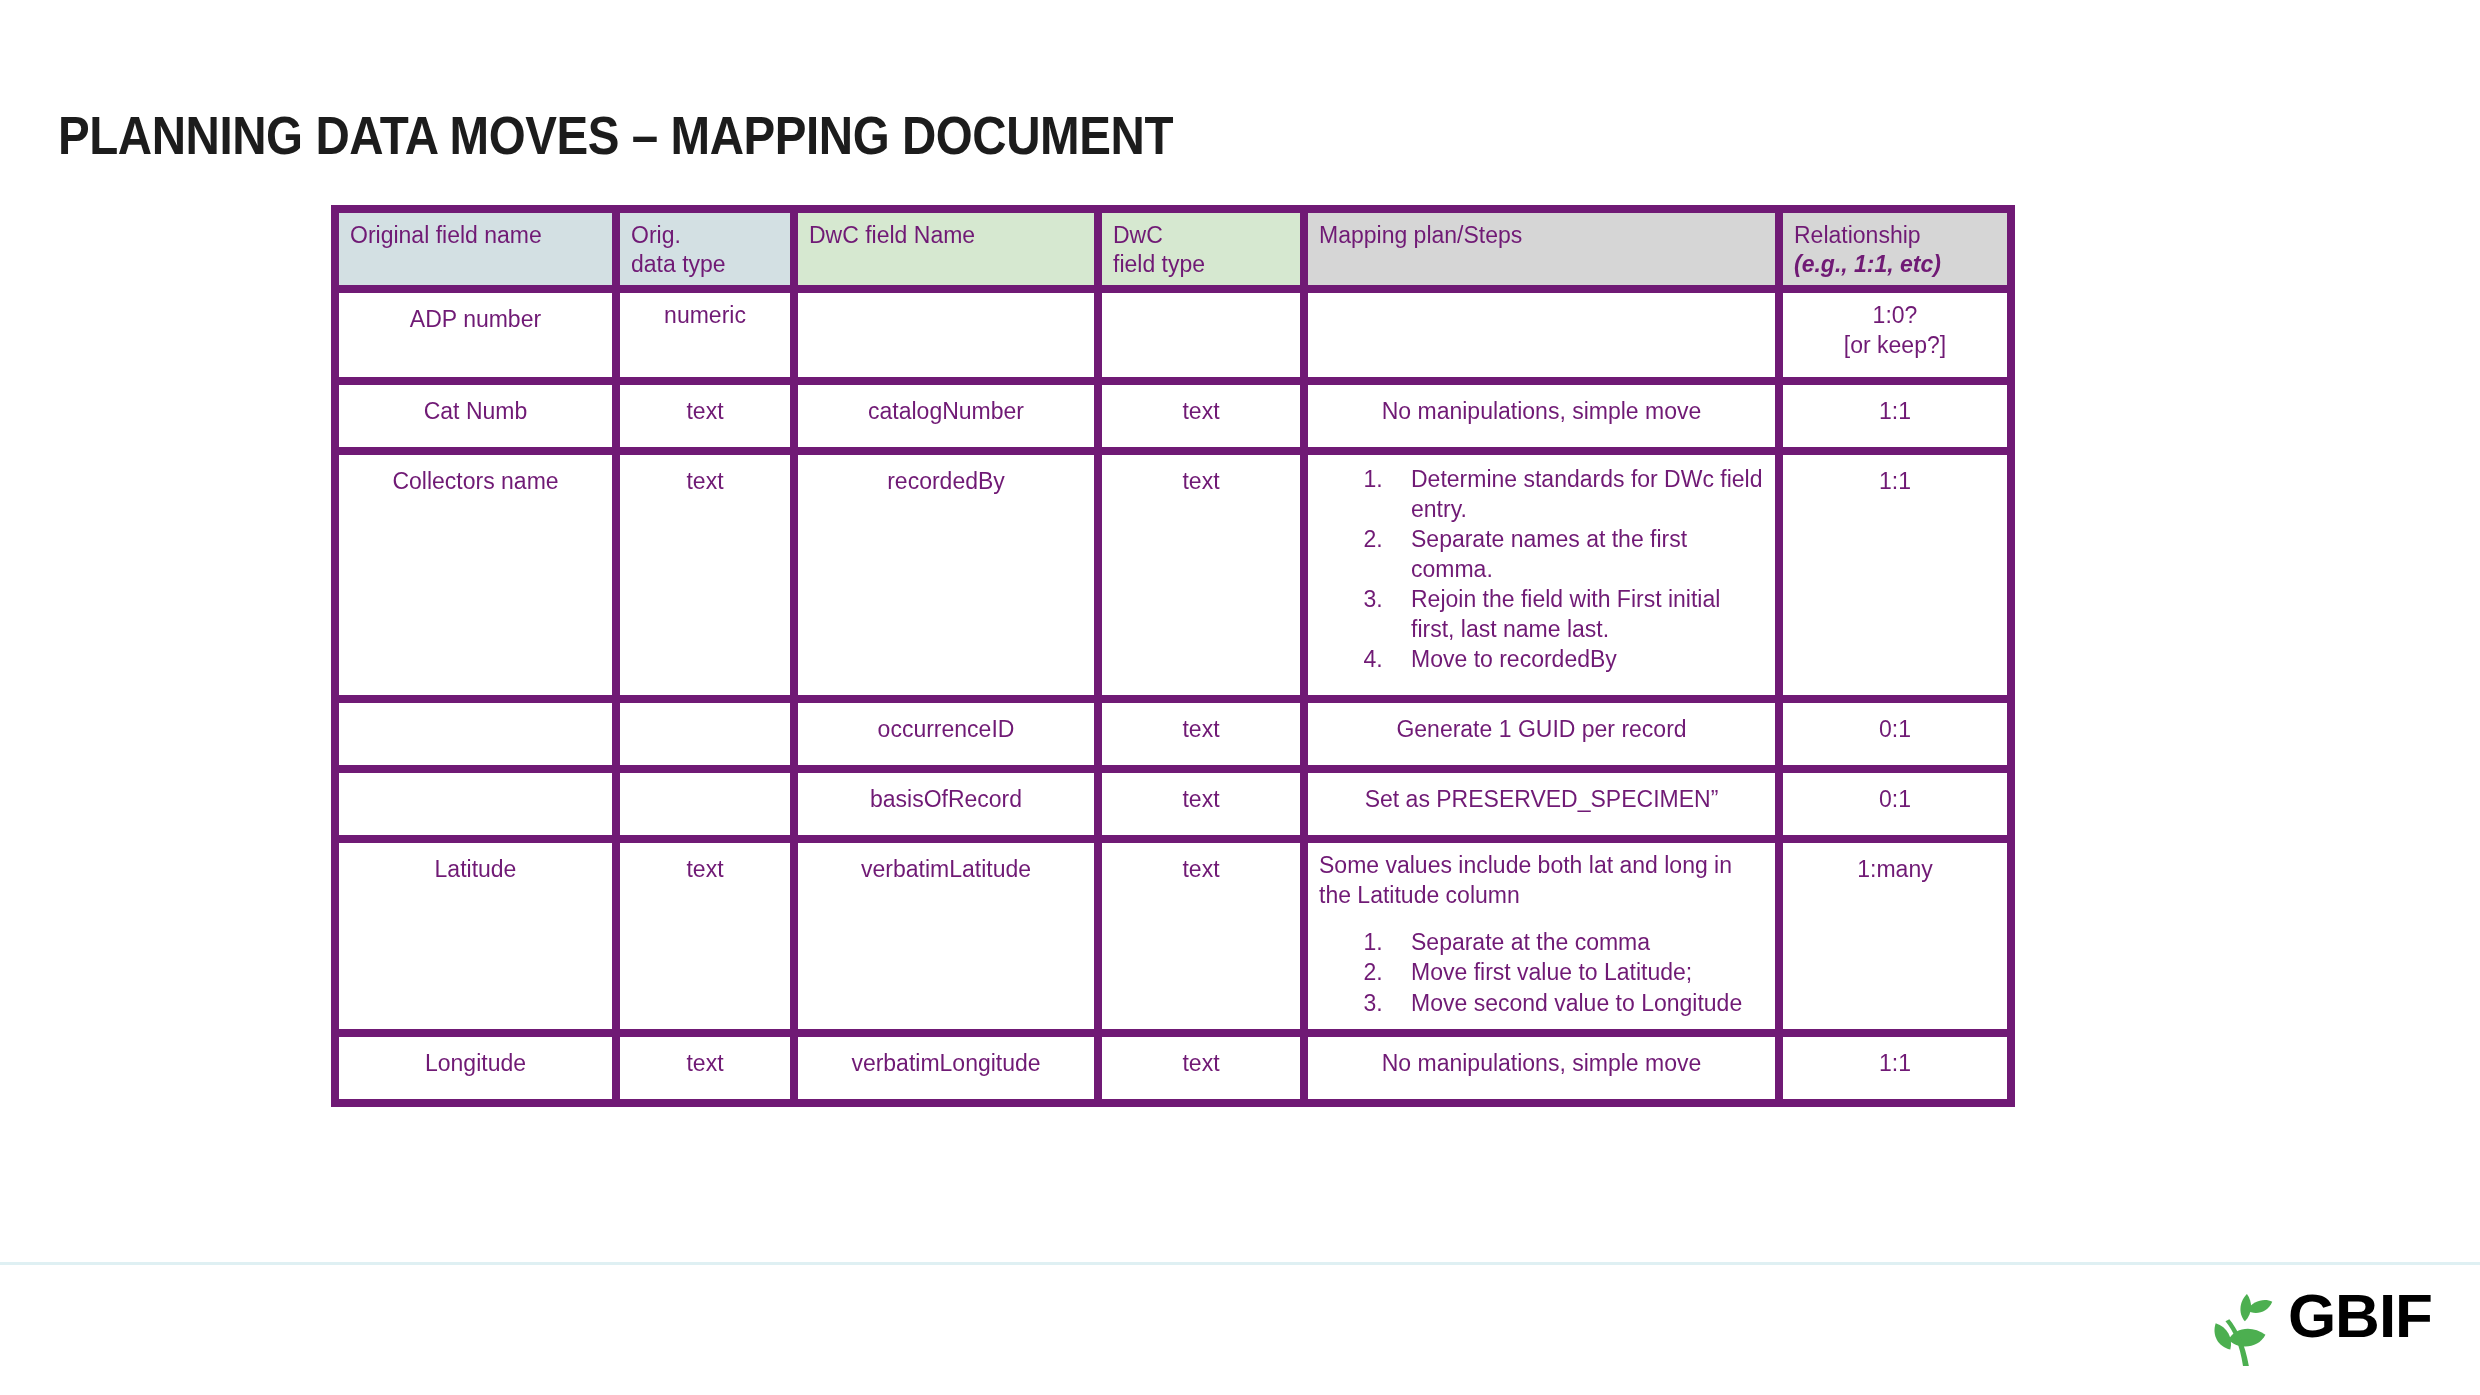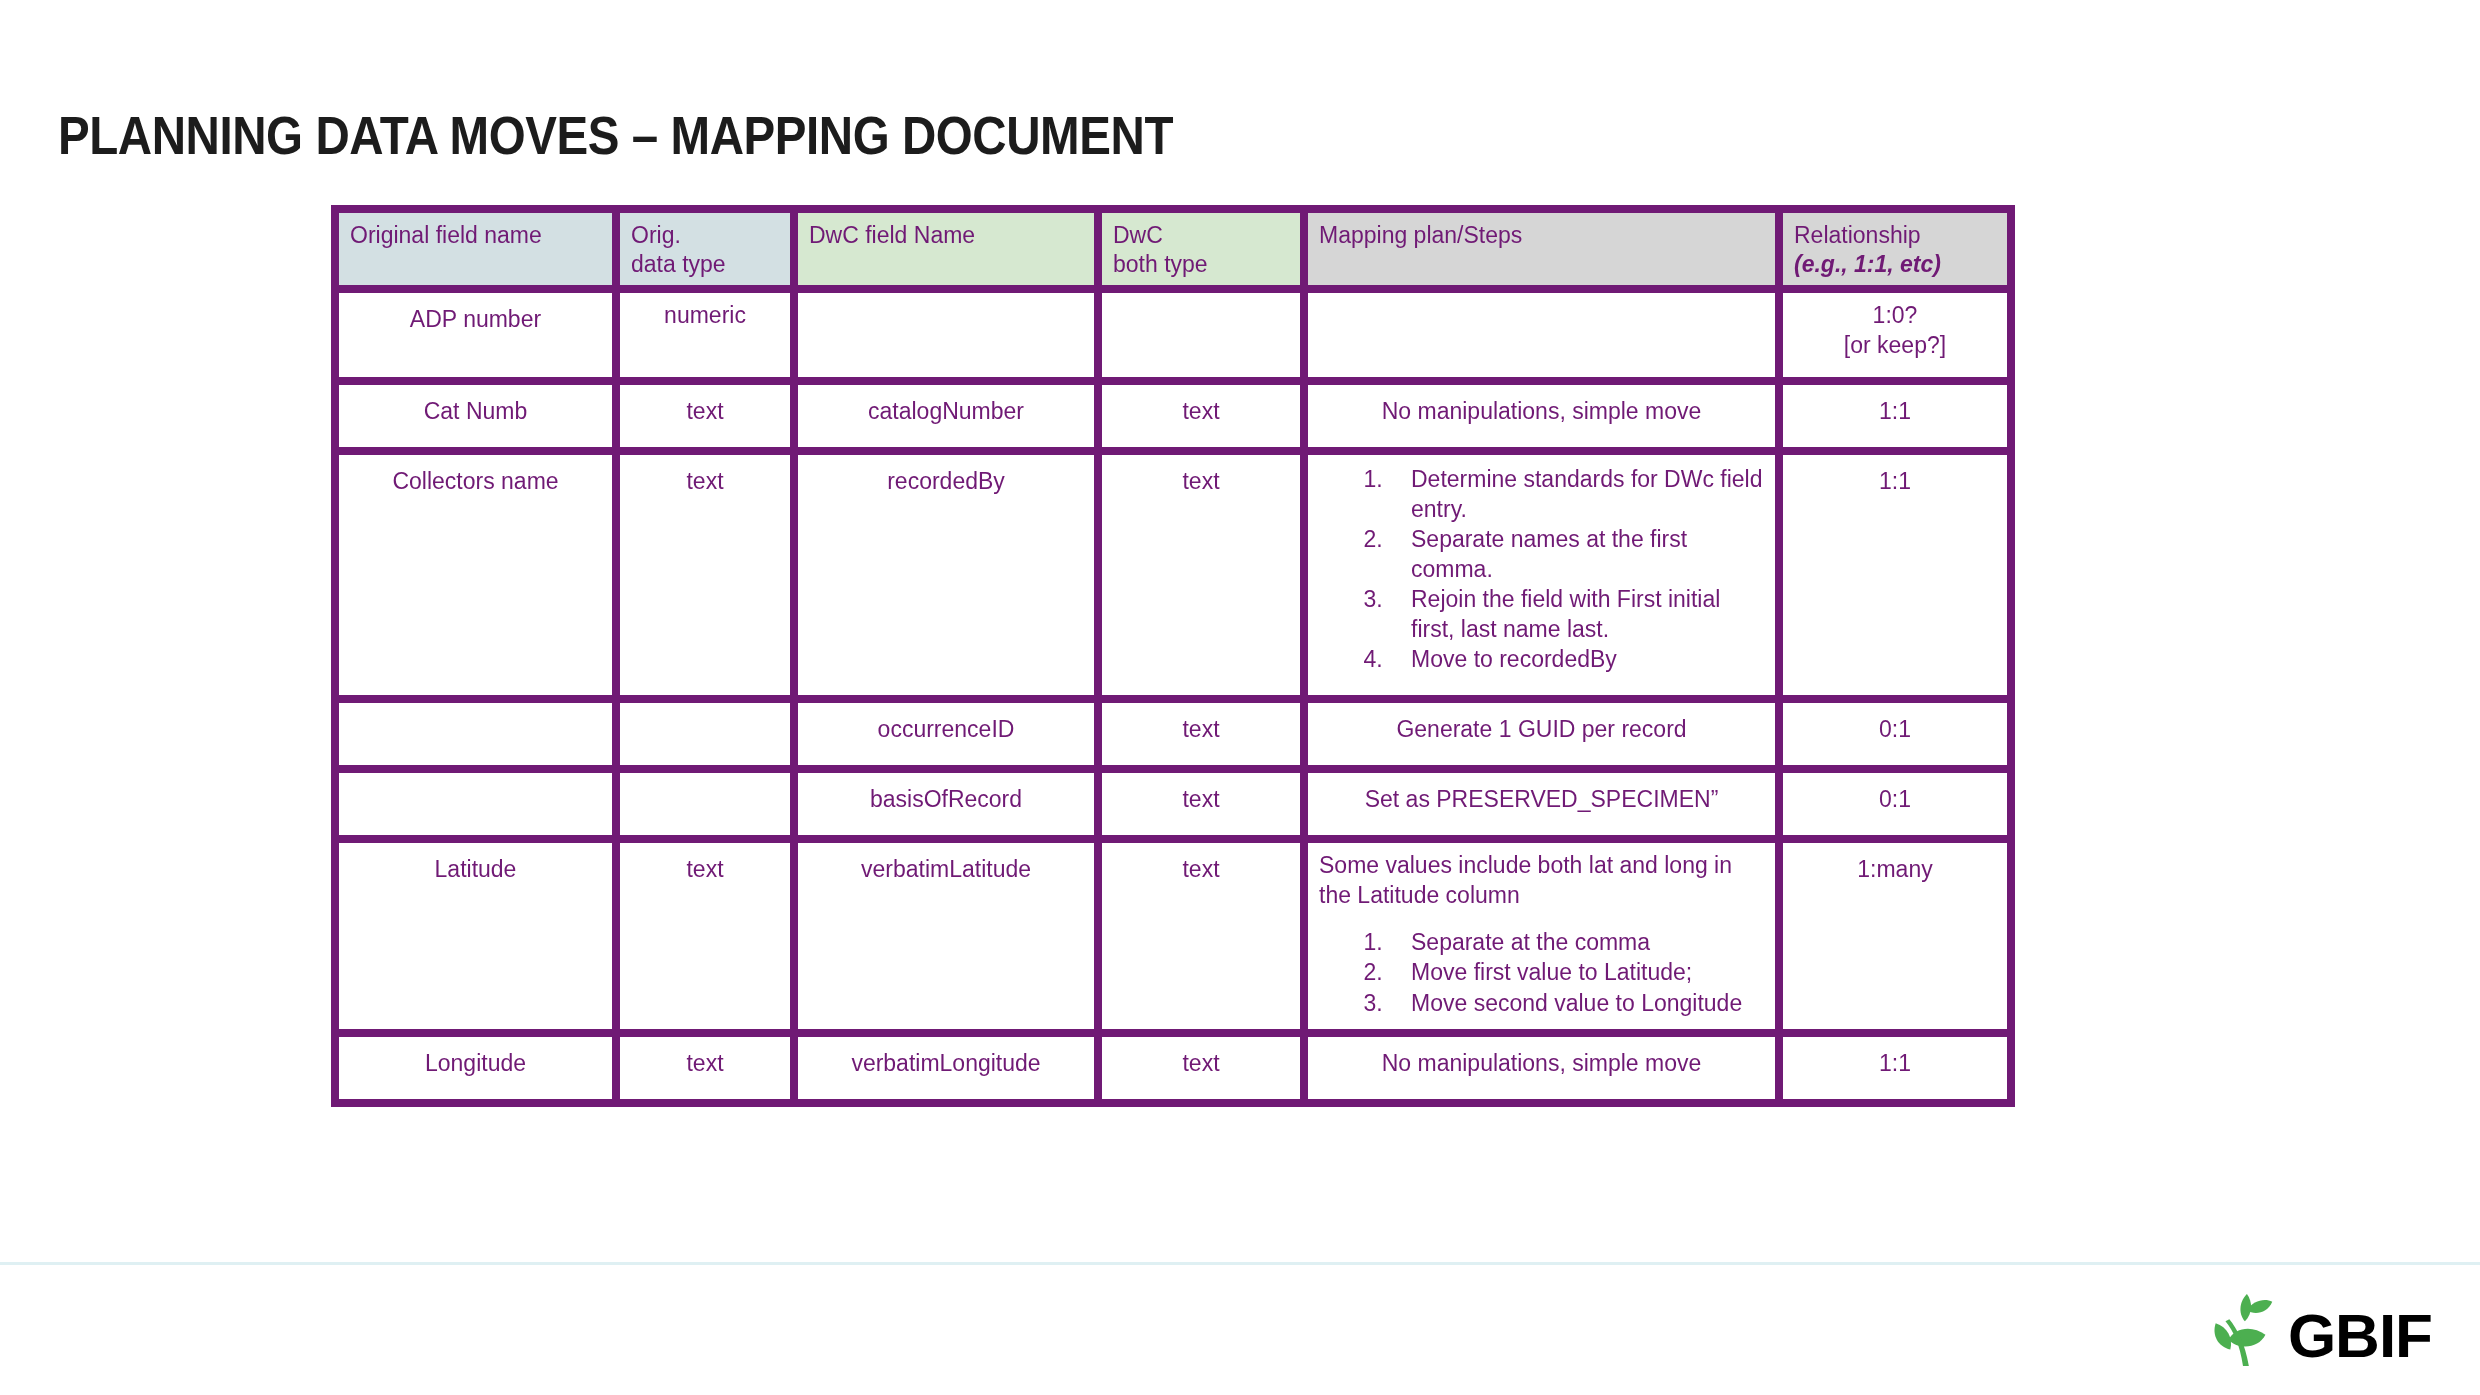--- a/index.html
+++ b/index.html
@@ -107,21 +107,21 @@
     top: 1262px;
     width: 2480px;
     height: 3px;
     background: #dff0f3;
   }
   .gbif-logo {
     position: absolute;
     right: 48px;
     top: 1288px;
     display: flex;
-    align-items: flex-end;
+    align-items: flex-start;
     gap: 6px;
   }
   .gbif-mark { width: 78px; height: 82px; display: block; }
   .gbif-word {
     font-size: 62px;
     font-weight: bold;
     color: #000000;
     letter-spacing: -1px;
     line-height: 1;
     transform: translateY(-3px);
@@ -148,21 +148,21 @@
       </td>
       <td class="hdr-blue">
         <span class="hdr-line2">Orig.</span>
         <span class="hdr-line2">data type</span>
       </td>
       <td class="hdr-green">
         <span class="hdr-line2">DwC field Name</span>
       </td>
       <td class="hdr-green">
         <span class="hdr-line2">DwC</span>
-        <span class="hdr-line2">both type</span>
+        <span class="hdr-line2">field type</span>
       </td>
       <td class="hdr-gray">
         <span class="hdr-line2">Mapping plan/Steps</span>
       </td>
       <td class="hdr-gray">
         <span class="hdr-line2">Relationship</span>
         <span class="hdr-sub">(e.g., 1:1, etc)</span>
       </td>
     </tr>
   </thead>

